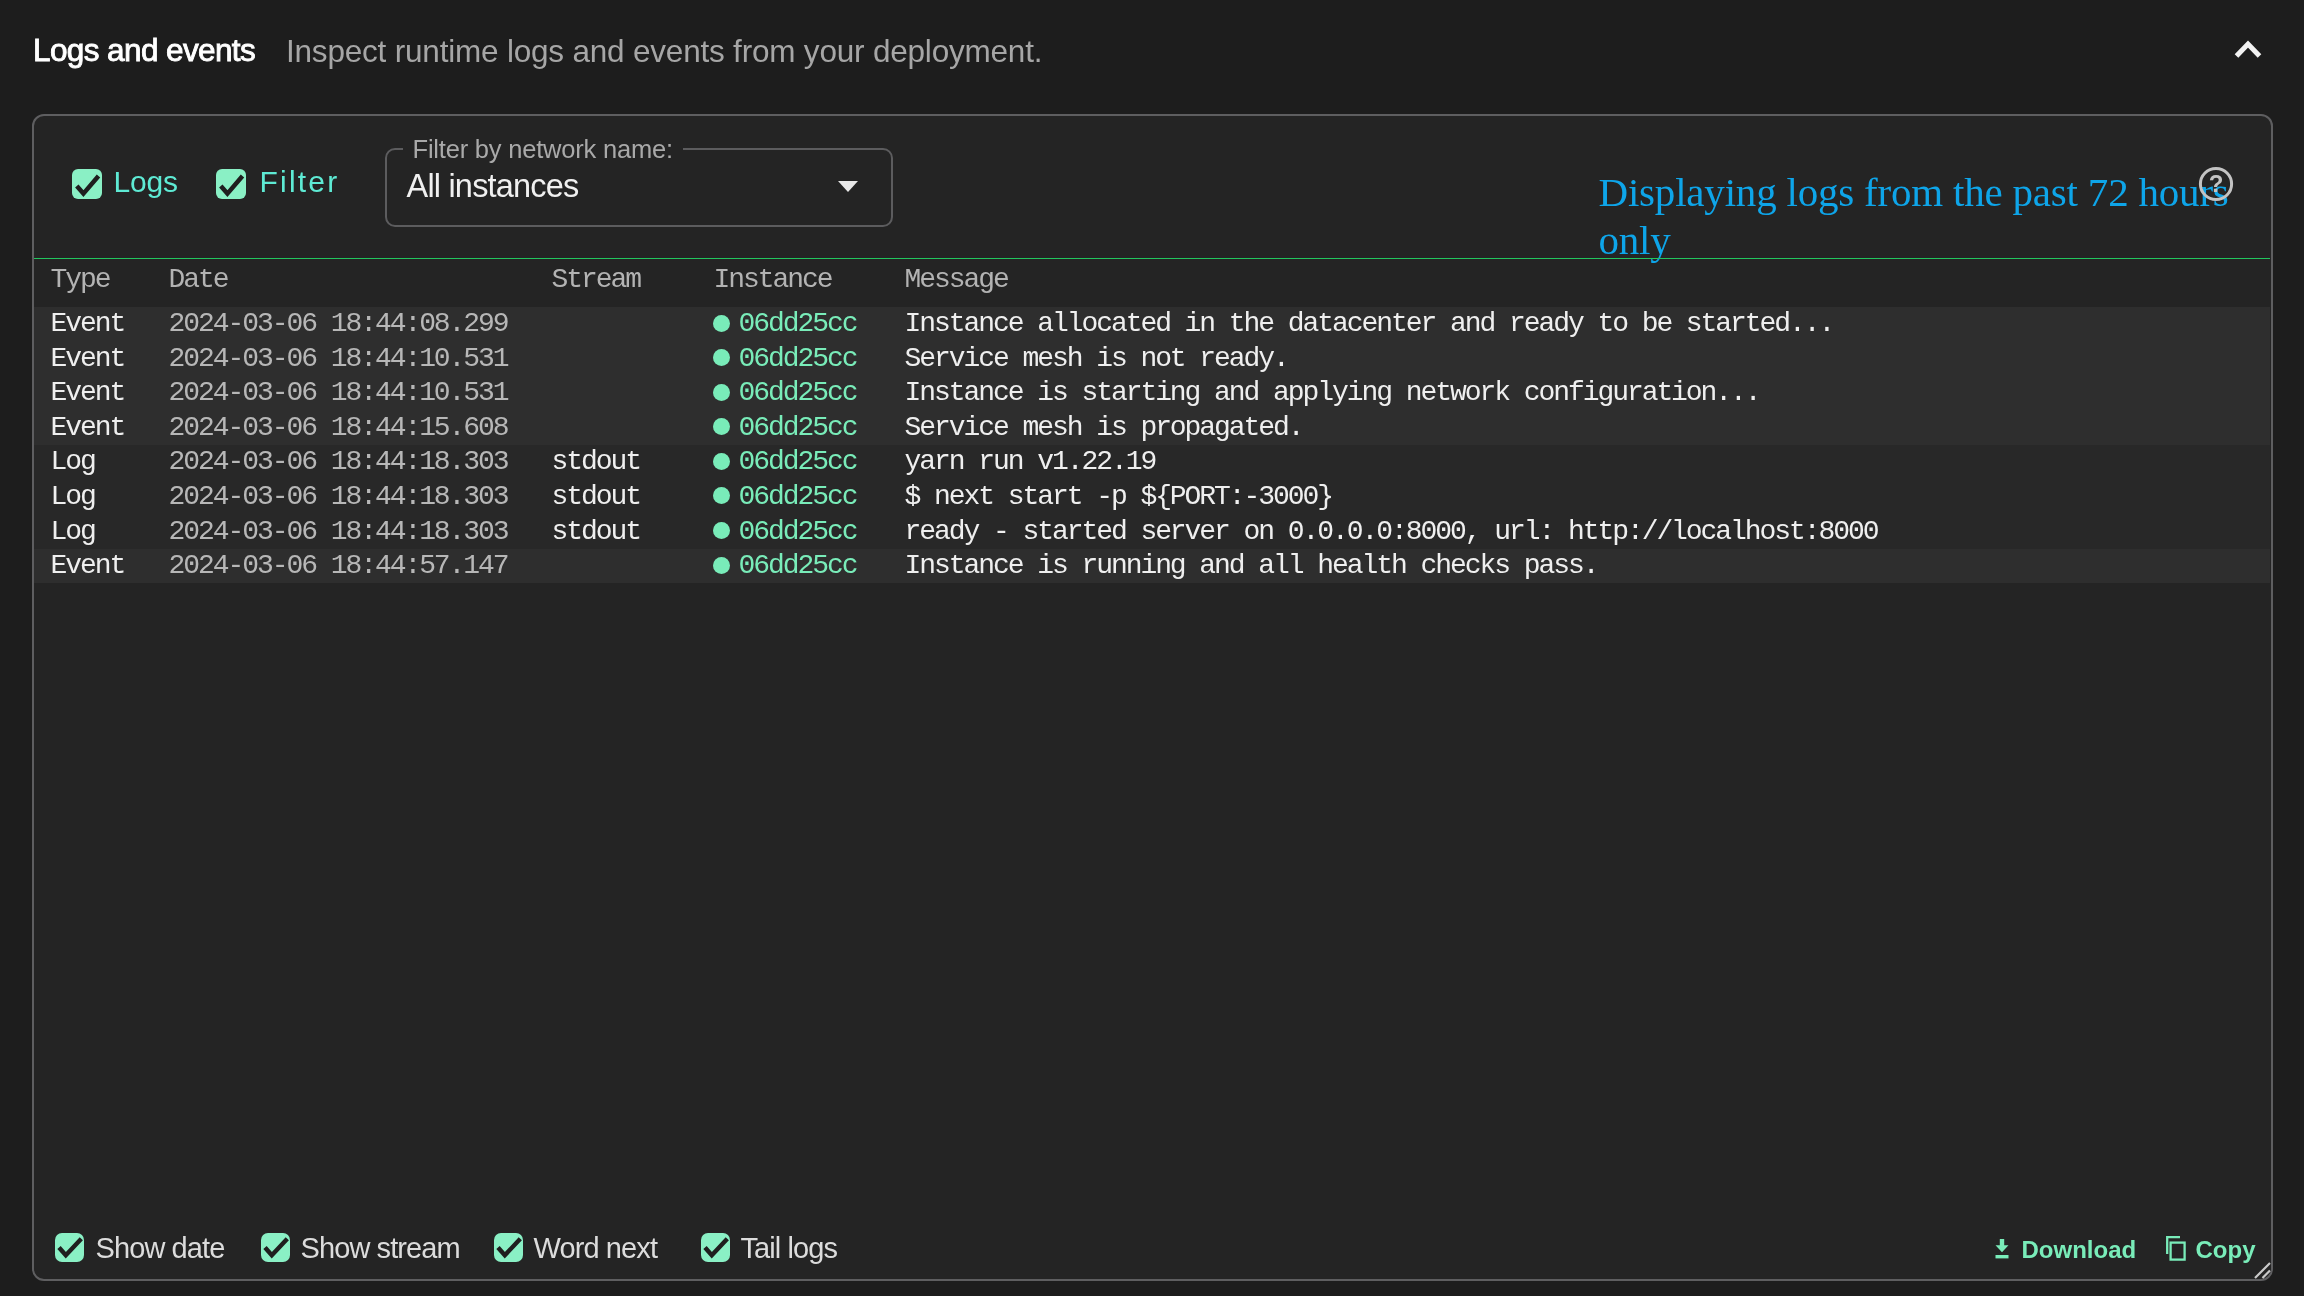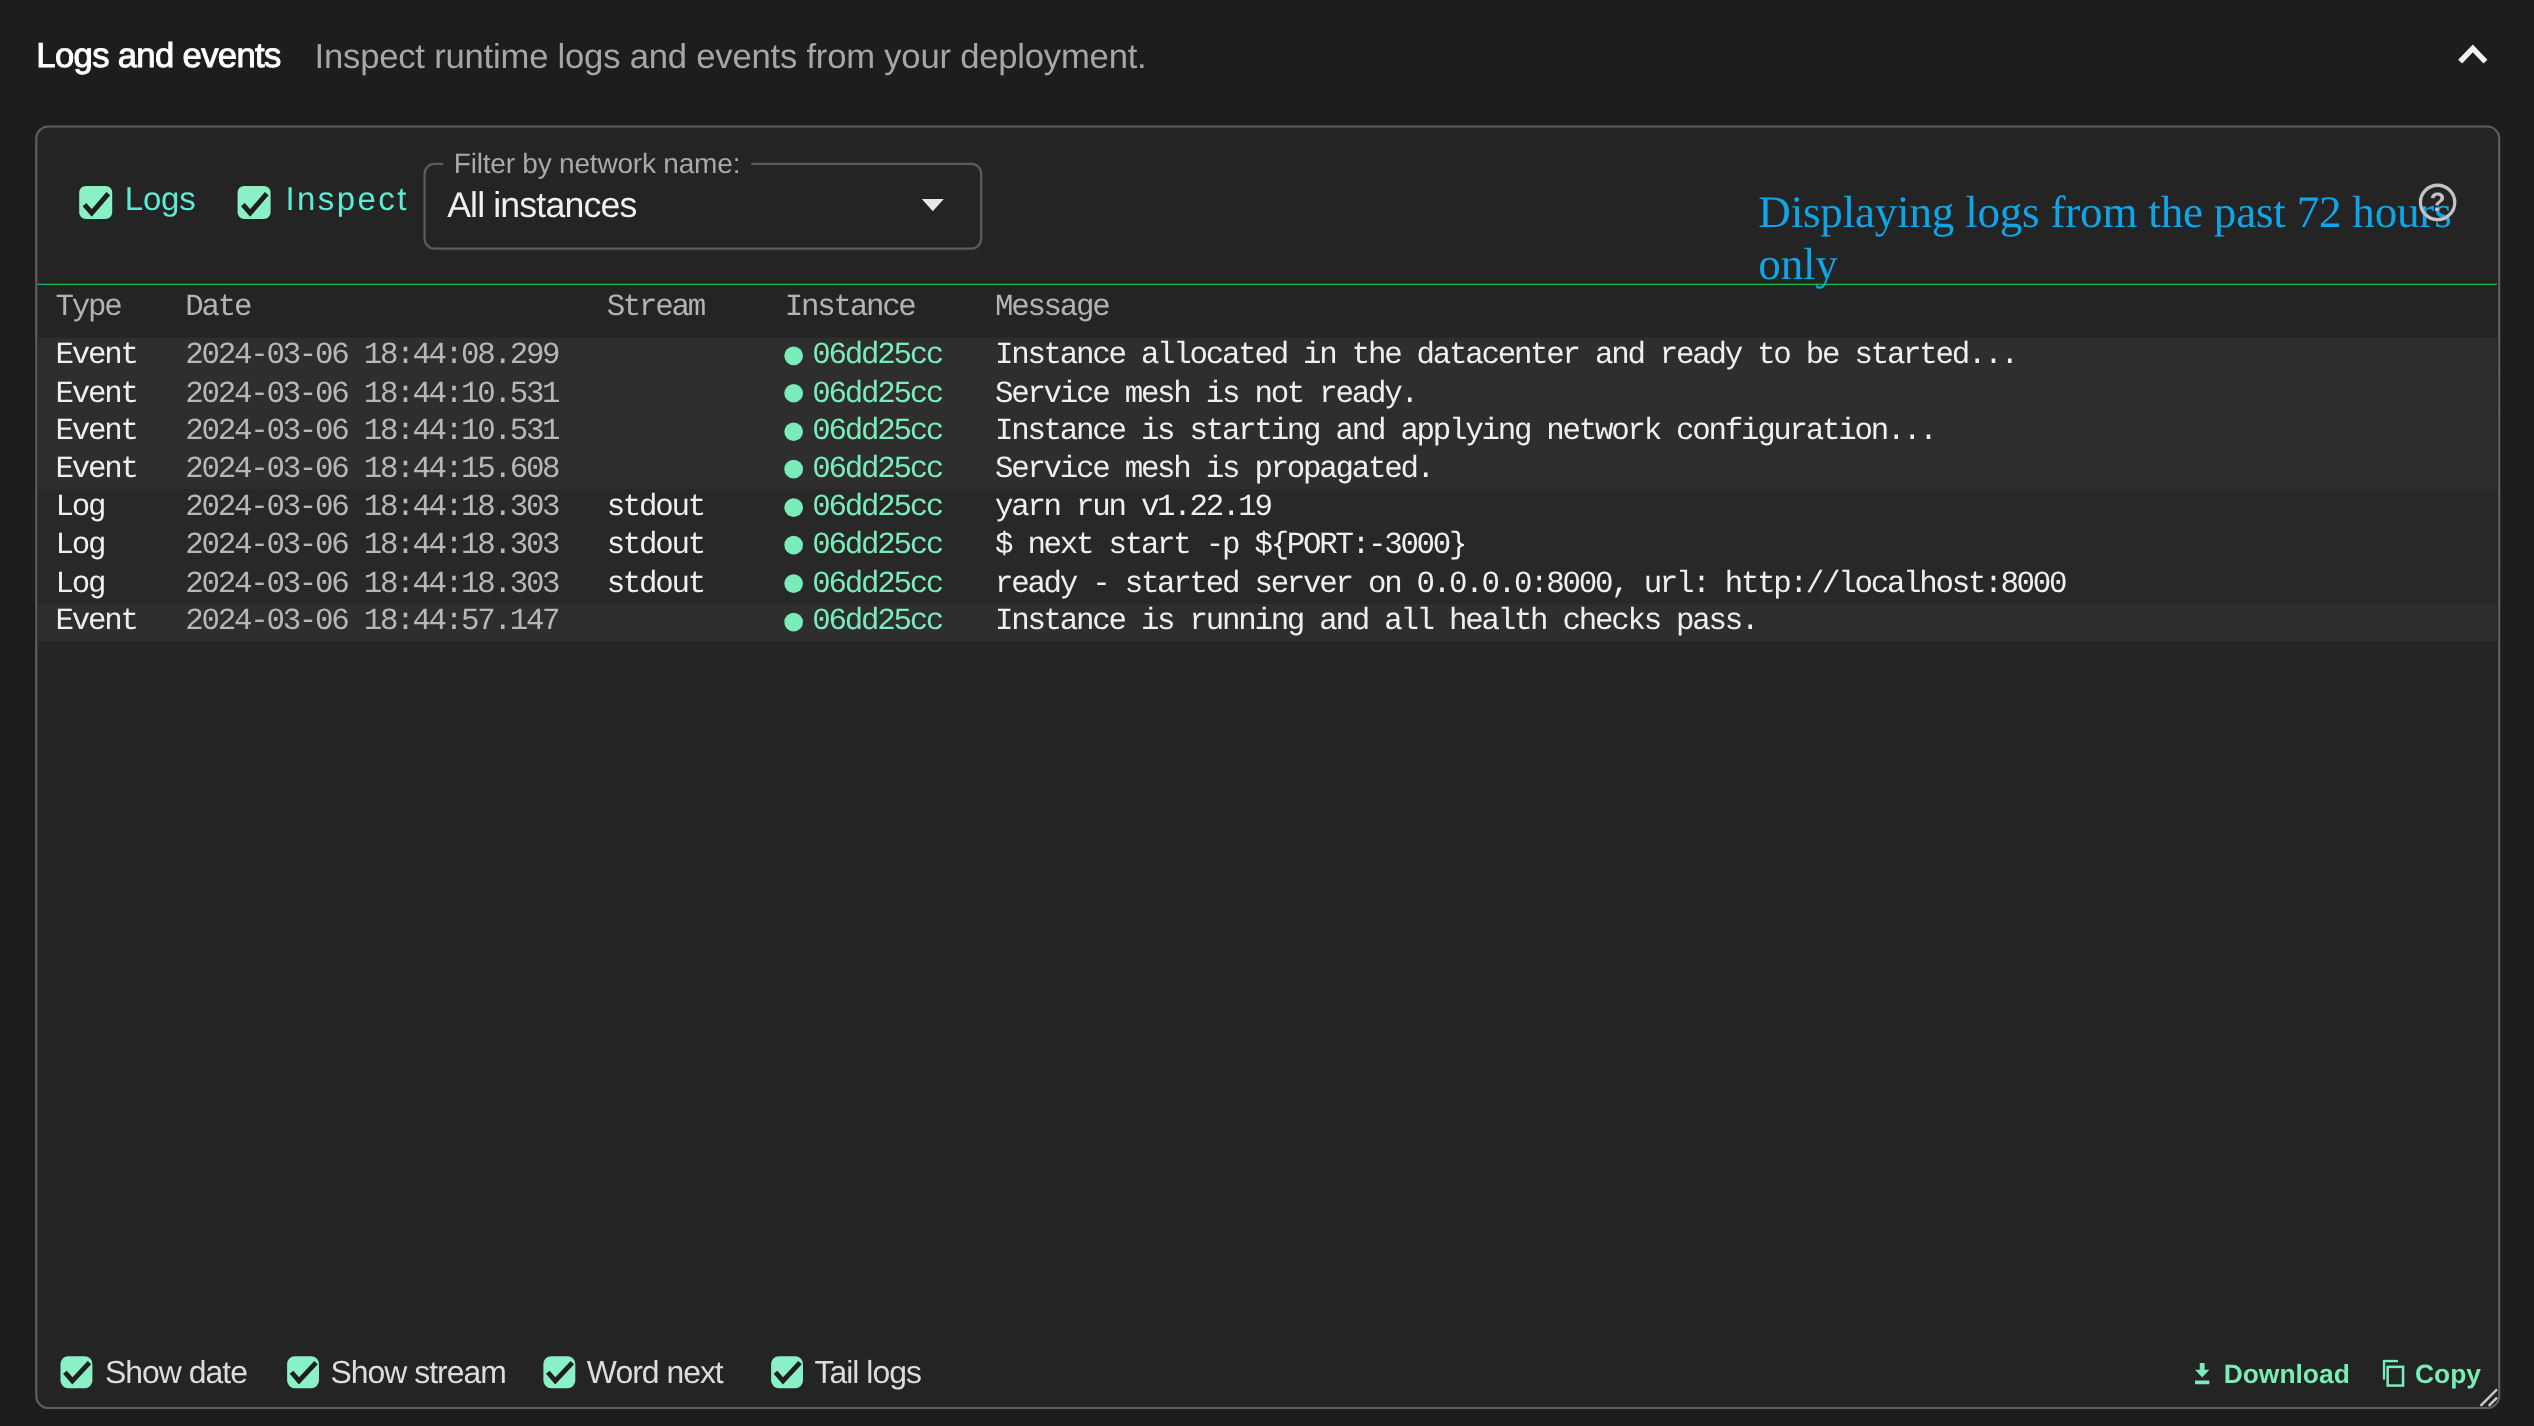--- a/index.html
+++ b/index.html
@@ -54,21 +54,21 @@
       <svg width="30" height="30" viewBox="0 0 30 30">
         <path d="M4.8 17 L11.4 24.6 L26.5 7" stroke="#1f1f1f" stroke-width="4.5" fill="none"></path>
       </svg>
     </span>
   <span class="lbl lbl1">Logs</span>
   <span class="cb cb2">
       <svg width="30" height="30" viewBox="0 0 30 30">
         <path d="M4.8 17 L11.4 24.6 L26.5 7" stroke="#1f1f1f" stroke-width="4.5" fill="none"></path>
       </svg>
     </span>
-  <span class="lbl lbl2" style="letter-spacing:2.2px">Inspect</span>
+  <span class="lbl lbl2" style="letter-spacing:2.2px">Filter</span>
   <div class="fieldset">
     <span class="legend">Filter by network name:</span>
     <span class="selecttext">All instances</span>
     <span class="selarrow"></span>
   </div>
   <span class="disp">Displaying logs from the past 72 hours only</span>
   <svg class="qicon" width="36" height="36" viewBox="0 0 36 36">
       <circle cx="18" cy="18" r="15.6" stroke="#c3c3c3" stroke-width="3" fill="none"></circle>
       <text x="18" y="25.5" font-size="24" font-weight="bold" fill="#c3c3c3" text-anchor="middle" font-family="Liberation Sans">?</text>
     </svg>

